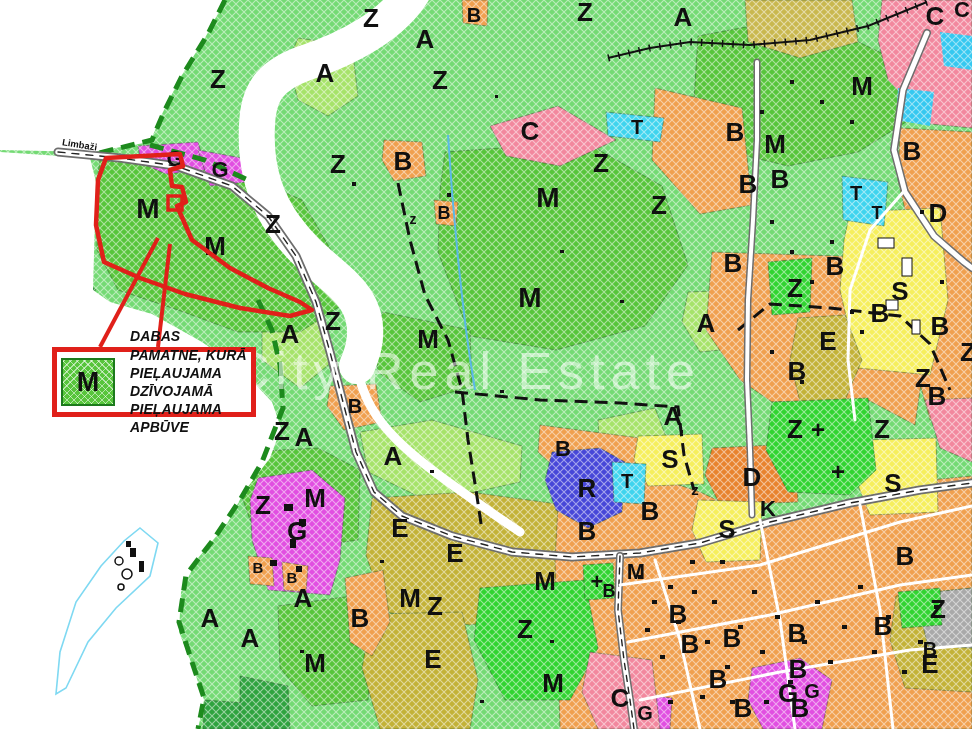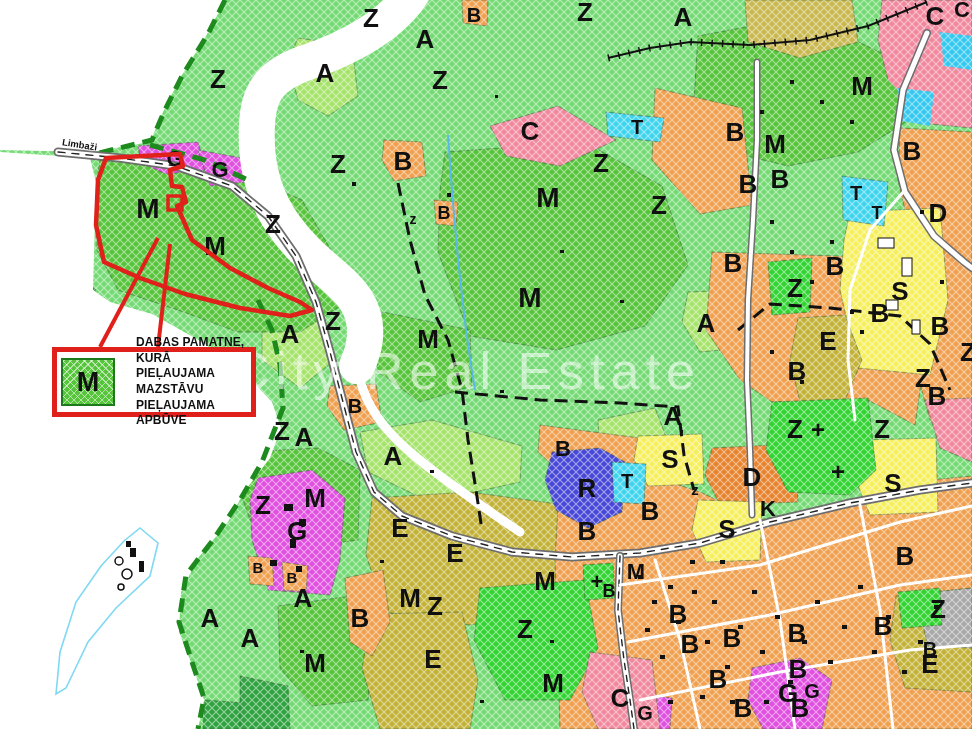--- a/index.html
+++ b/index.html
@@ -5,21 +5,21 @@
   html,body{margin:0;padding:0;background:#fff;}
   .map-wrap{position:relative;width:972px;height:729px;overflow:hidden;font-family:"Liberation Sans",sans-serif;background:#fff;}
   .map-wrap svg{position:absolute;left:0;top:0;}
   .legend-box{position:absolute;left:52px;top:347px;width:186px;height:56px;background:#fff;border:5px solid #E0201A;display:flex;align-items:center;padding:2px 4px;box-sizing:content-box;z-index:30;}
   .legend-swatch{width:50px;height:44px;border:2px solid #1c7a1c;display:flex;align-items:center;justify-content:center;
      background:
        repeating-linear-gradient(45deg, rgba(255,255,255,.55) 0 1px, transparent 1px 5px),
        repeating-linear-gradient(-45deg, rgba(255,255,255,.55) 0 1px, transparent 1px 5px),
        #57C53B;
      font-weight:bold;font-size:27px;color:#101010;flex:0 0 auto;}
-  .legend-text{margin-left:21px;font-size:12px;font-weight:bold;color:#101010;line-height:1.3;letter-spacing:.1px;}
+  .legend-text{margin-left:15px;font-size:14px;font-weight:bold;color:#101010;line-height:1.3;letter-spacing:.1px;font-style:italic;}
   .watermark{position:absolute;left:232px;top:341px;font-size:52px;letter-spacing:6px;color:rgba(255,255,255,.55);z-index:25;white-space:nowrap;pointer-events:none;}
   .road-label{position:absolute;left:62px;top:139px;font-size:9.5px;font-weight:bold;color:#111;transform:rotate(9deg);z-index:22;text-shadow:0 0 2px #fff,0 0 2px #fff;}
   text.zl{font-family:"Liberation Sans",sans-serif;font-weight:bold;fill:#101010;text-anchor:middle;}
 </style>
 </head>
 <body>
 
 <div class="map-wrap">
 <svg width="972" height="729" viewBox="0 0 972 729">
   <defs>
@@ -327,21 +327,21 @@
     <line x1="170" y1="244" x2="158" y2="347" stroke-width="4" stroke="#E0201A"></line>
   </g>
 </svg>
 
 <div class="legend-box">
   <div class="legend-swatch">
     <span>M</span>
   </div>
   <div class="legend-text">
     <div>DABAS PAMATNE, KURĀ</div>
-    <div>PIEĻAUJAMA MAZSTĀVU</div>
+    <div>PIEĻAUJAMA DZĪVOJAMĀ</div>
     <div>PIEĻAUJAMA APBŪVE</div>
   </div>
 </div>
 
 <div class="watermark">City Real Estate</div>
 
 <div class="road-label">Limbaži</div>
 </div>
 
 </body></html>

